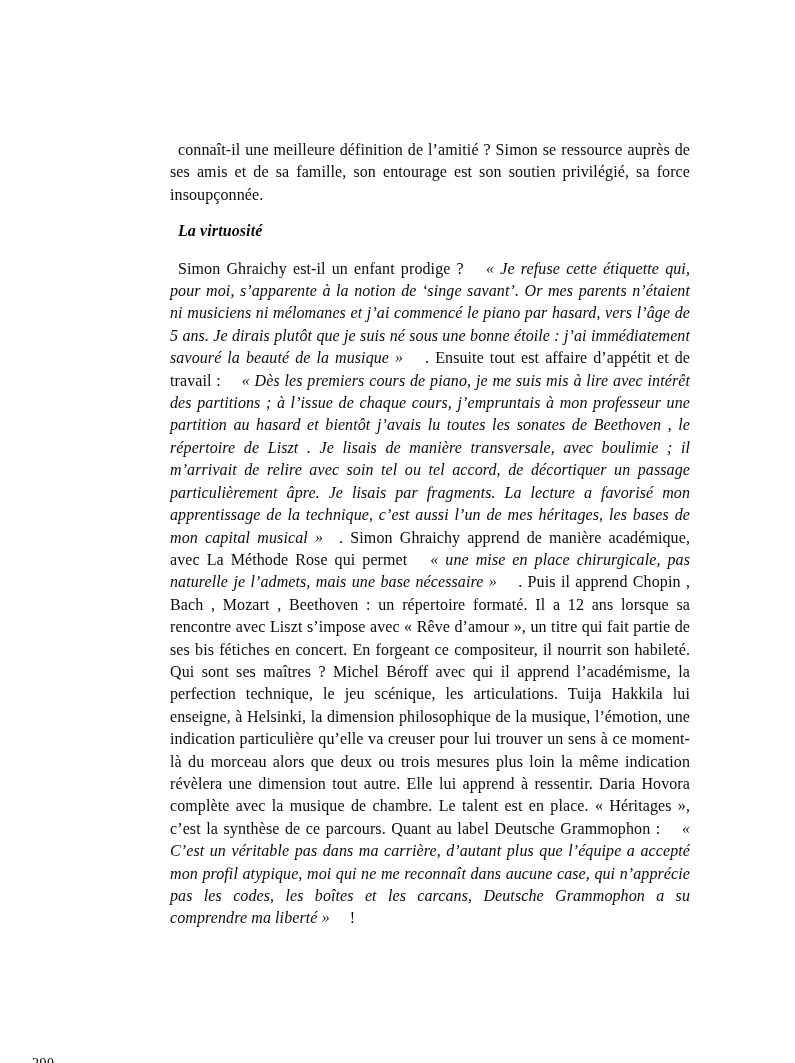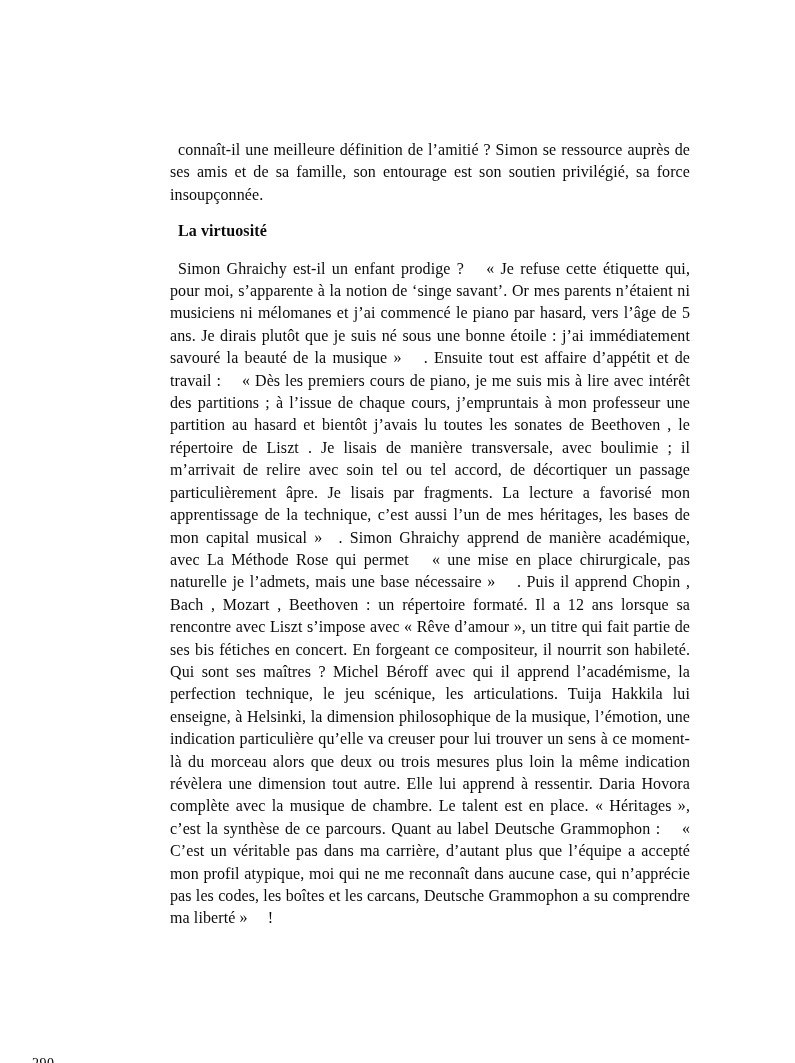--- a/index.html
+++ b/index.html
@@ -29,23 +29,23 @@
     text-align: justify;
     margin-bottom: 14px;
     letter-spacing: 0.1px;
   }
   .para.heading {
     font-weight: 700;
     text-align: left;
     margin-top: 2px;
     margin-bottom: 15px;
   }
-  .run.italic { }
+  .run.italic { font-style: italic; }
   .run.normal { font-style: normal; }
-  .run.bold { font-weight: 700; }
+  .run.bold { font-weight: 700; font-style: italic; }
   .footer {
     position: absolute;
     left: 0;
     top: 1024px;
     width: 100%;
     text-align: left;
     font-size: 14px;
     color: #000000;
     letter-spacing: 0.5px;
   }

